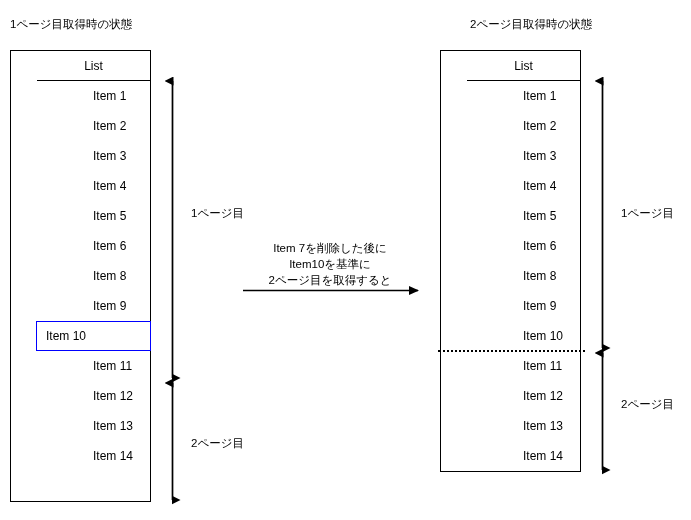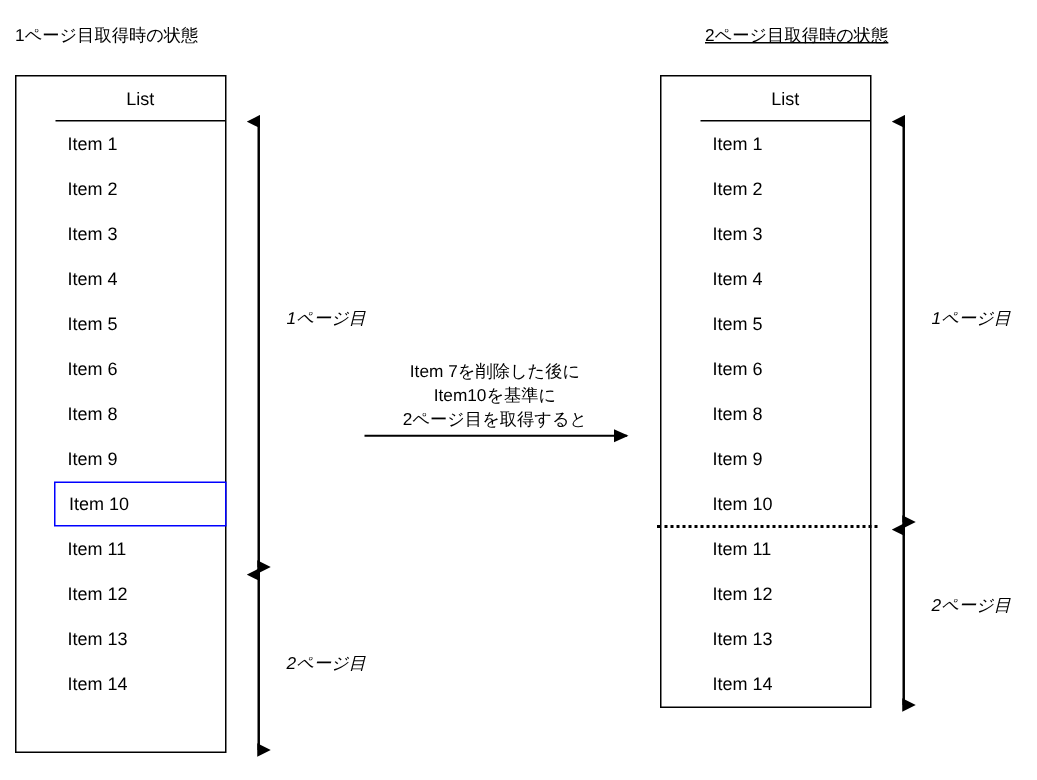--- a/index.html
+++ b/index.html
@@ -25,21 +25,21 @@
   }
   
   .panel-title {
     position: absolute;
     font-size: 11.5px;
     line-height: 14px;
     white-space: nowrap;
     color: #000;
   }
   #title-left  { left: 10px;  top: 17px; }
-  #title-right { left: 470px; top: 17px; text-decoration: underline; }
+  #title-right { left: 470px; top: 17px; }
 
   
   .list-box {
     position: absolute;
     box-sizing: border-box;
     border: 1px solid #000000;
     background: #ffffff;
     padding-left: 26px;
   }
   #list-left  { left: 10px;  top: 50px; width: 141px; height: 452px; }
@@ -60,20 +60,21 @@
   }
   .list-row {
     box-sizing: border-box;
     height: 30px;
     display: flex;
     align-items: center;
     padding-left: 8px;
     font-size: 12px;
     color: #000;
     position: relative;
+    margin-left: 48px;
   }
   .list-row.hl-red {
     border: 1px solid #ff0000;
     margin-left: -1px;
     margin-right: -1px;
     padding-left: 9px;
   }
   .list-row.hl-blue {
     border: 1px solid #0000ff;
     margin-left: -1px;
@@ -99,21 +100,20 @@
     pointer-events: none;
   }
 
   
   .range-label {
     position: absolute;
     font-size: 11.5px;
     line-height: 14px;
     white-space: nowrap;
     color: #000;
-    font-style: italic;
   }
   #label-left-p1  { left: 191px; top: 206px; }
   #label-left-p2  { left: 191px; top: 436px; }
   #label-right-p1 { left: 621px; top: 206px; }
   #label-right-p2 { left: 621px; top: 397px; }
 
   
   #center-note {
     position: absolute;
     left: 235px;

